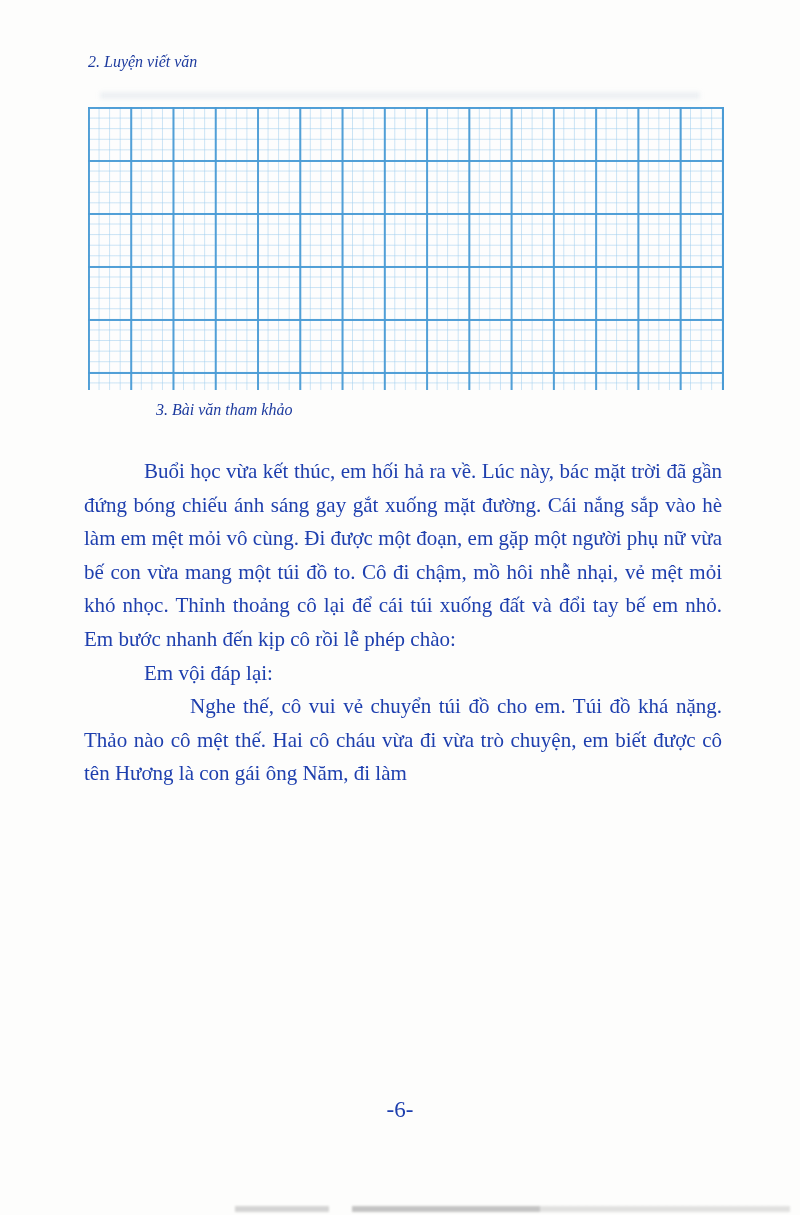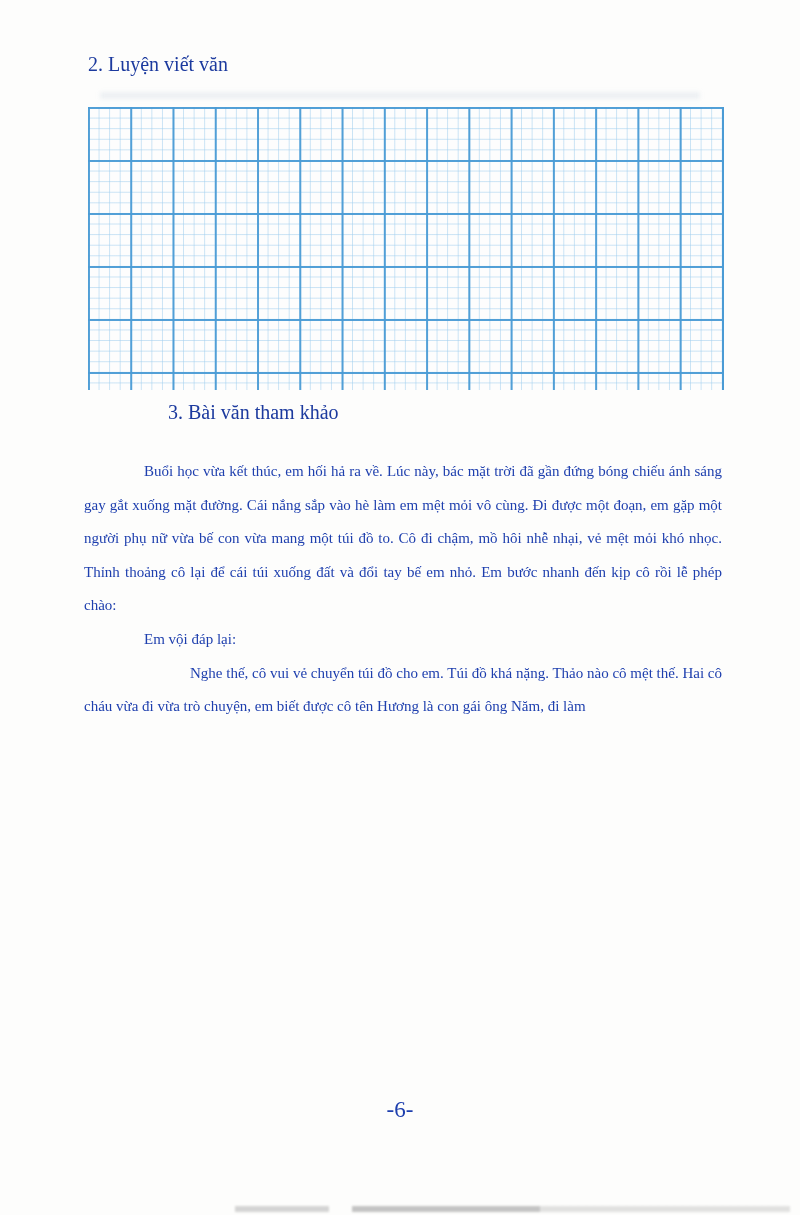--- a/index.html
+++ b/index.html
@@ -5,26 +5,27 @@
   html,body{margin:0;padding:0;background:#ffffff;}
   .page{
     position:relative;
     width:800px;height:1215px;
     background:#fdfdfc;
     overflow:hidden;
     font-family:"Liberation Serif", serif;
   }
   .heading{
     position:absolute;
-    font-size:20px;
+    font-style:italic;
+    font-size:16px;
     color:#1c3a9e;
     white-space:nowrap;
   }
   #heading-practice{left:88px;top:53px;}
-  #heading-reference{left:156px;top:401px;margin-left:12px;}
+  #heading-reference{left:156px;top:401px;}
   .writing-grid{
     position:absolute;
     left:88px;top:107px;
     width:634px;height:283px;
     border-right:2px solid #4a9bd5;
     background-color:#fdfdfd;
     background-image:
       linear-gradient(to right, rgba(74,155,213,0.95) 0 2px, rgba(0,0,0,0) 2px),
       linear-gradient(to bottom, rgba(74,155,213,0.95) 0 2px, rgba(0,0,0,0) 2px),
       linear-gradient(to right, rgba(158,205,238,0.55) 0 1px, rgba(0,0,0,0) 1px),
@@ -37,21 +38,21 @@
   }
   .smudge-top{
     position:absolute;
     left:100px;top:92px;width:600px;height:7px;
     background:rgba(165,185,205,0.18);
     filter:blur(2px);
   }
   .article{
     position:absolute;
     left:84px;top:455px;width:638px;
-    font-size:15px;
+    font-size:21px;
     line-height:33.6px;
     color:#1e3fae;
     text-align:justify;
   }
   .article p{margin:0;padding:0;}
   .p-norm{text-indent:60px;}
   .p-dash{text-indent:36px;}
   .p-deep{text-indent:106px;}
   .pageno{
     position:absolute;

